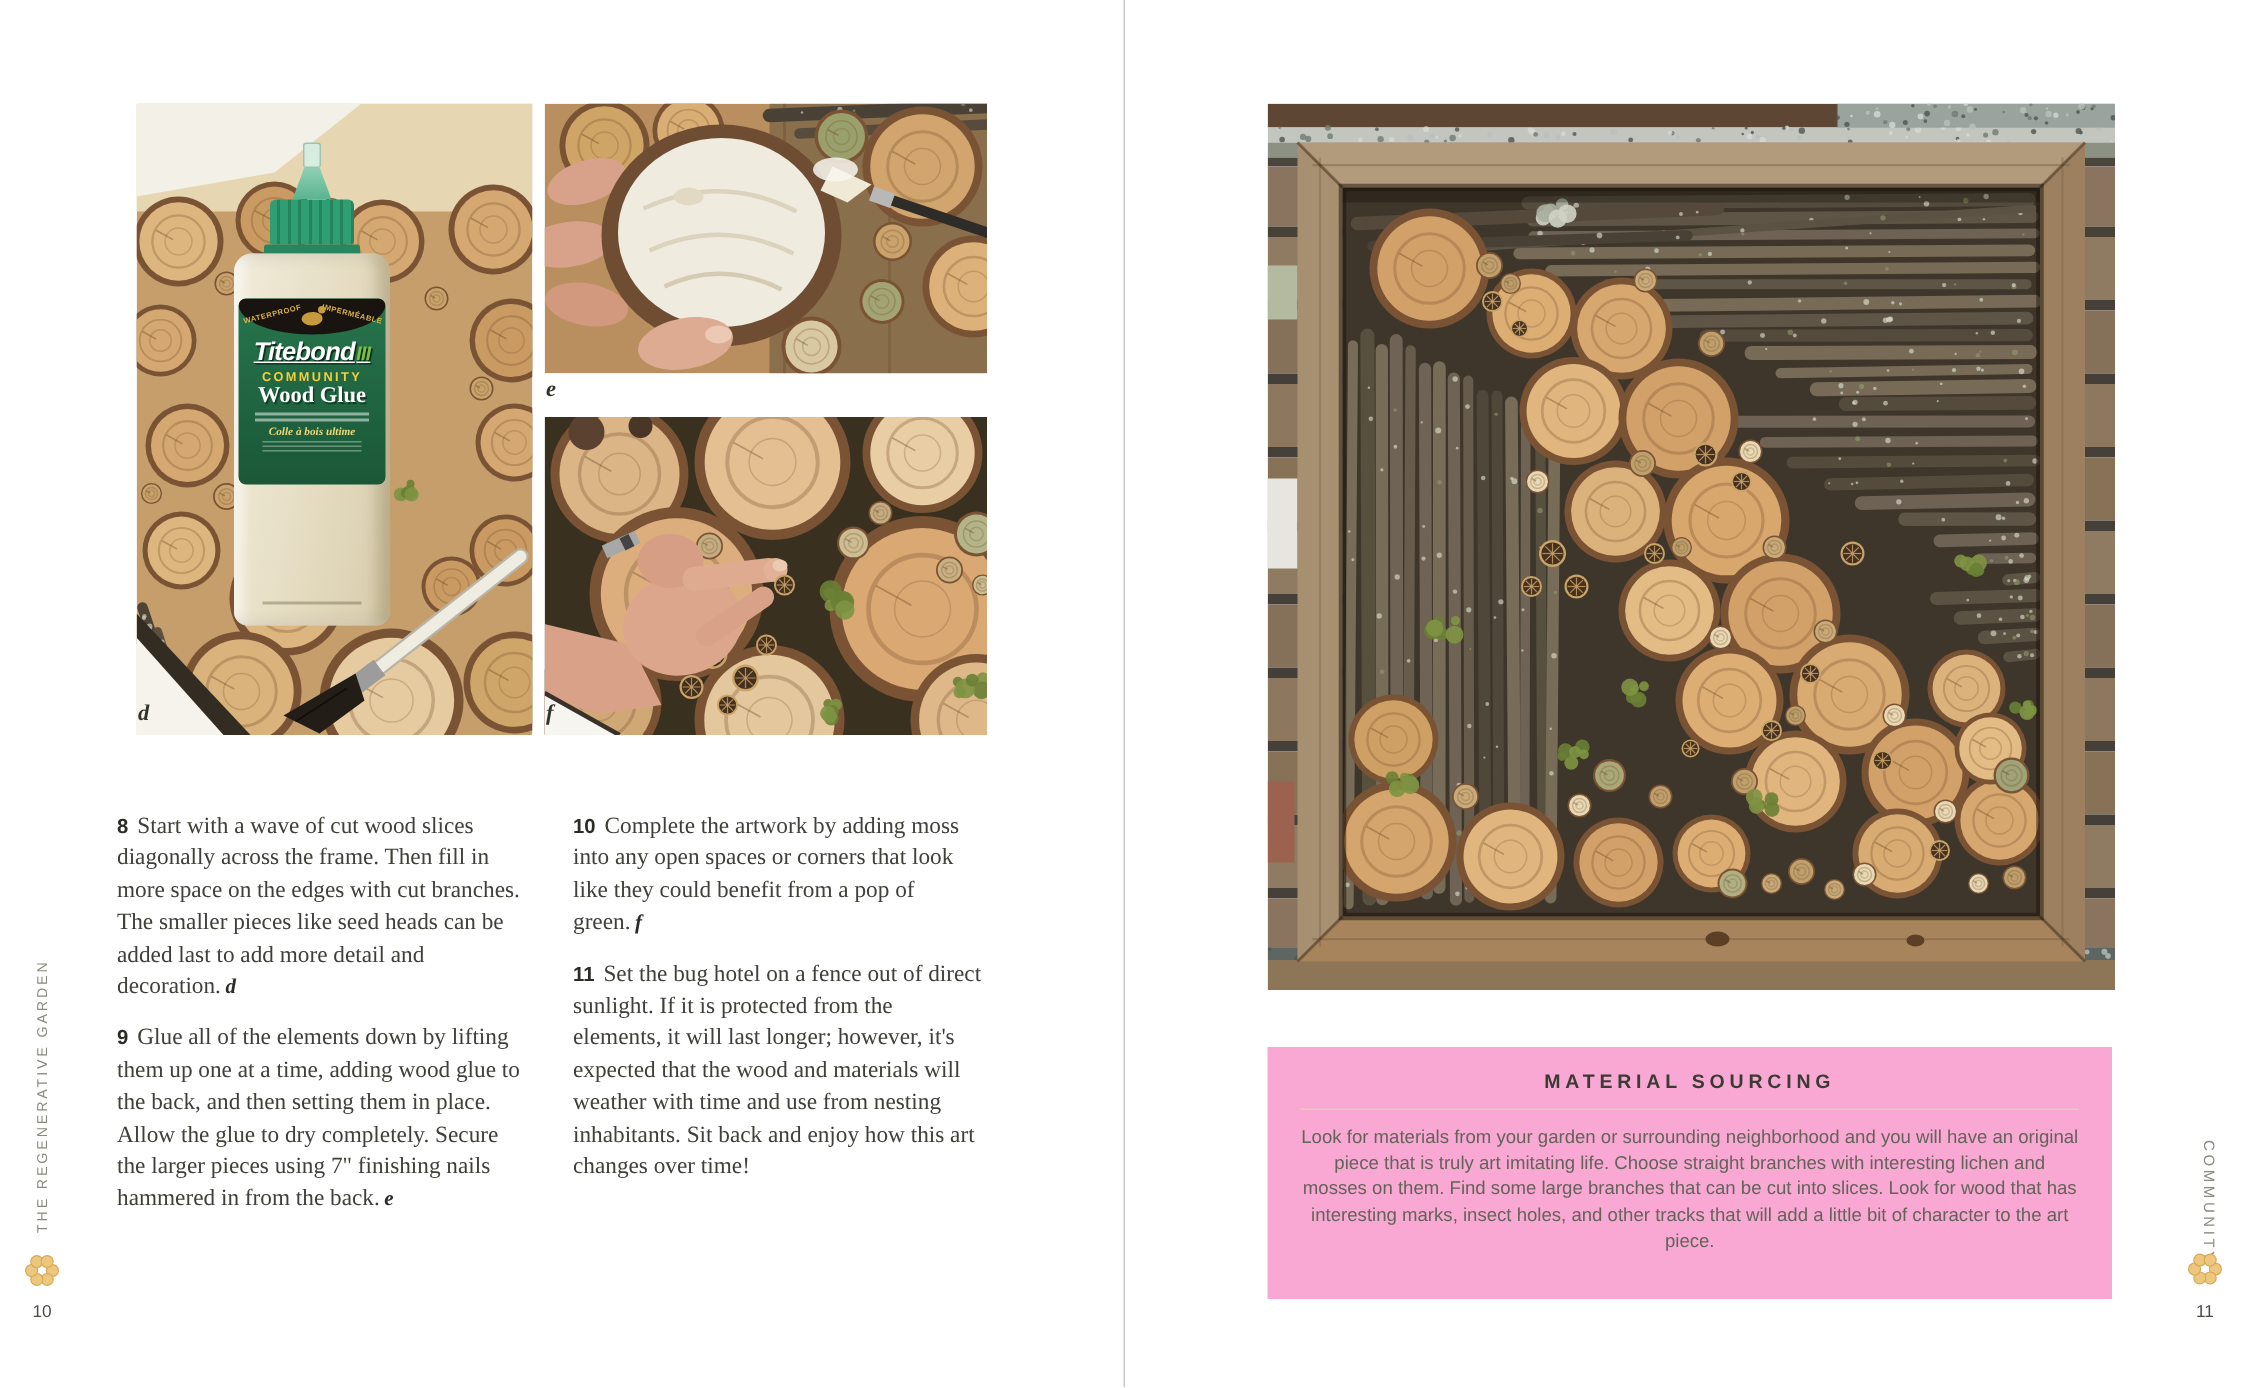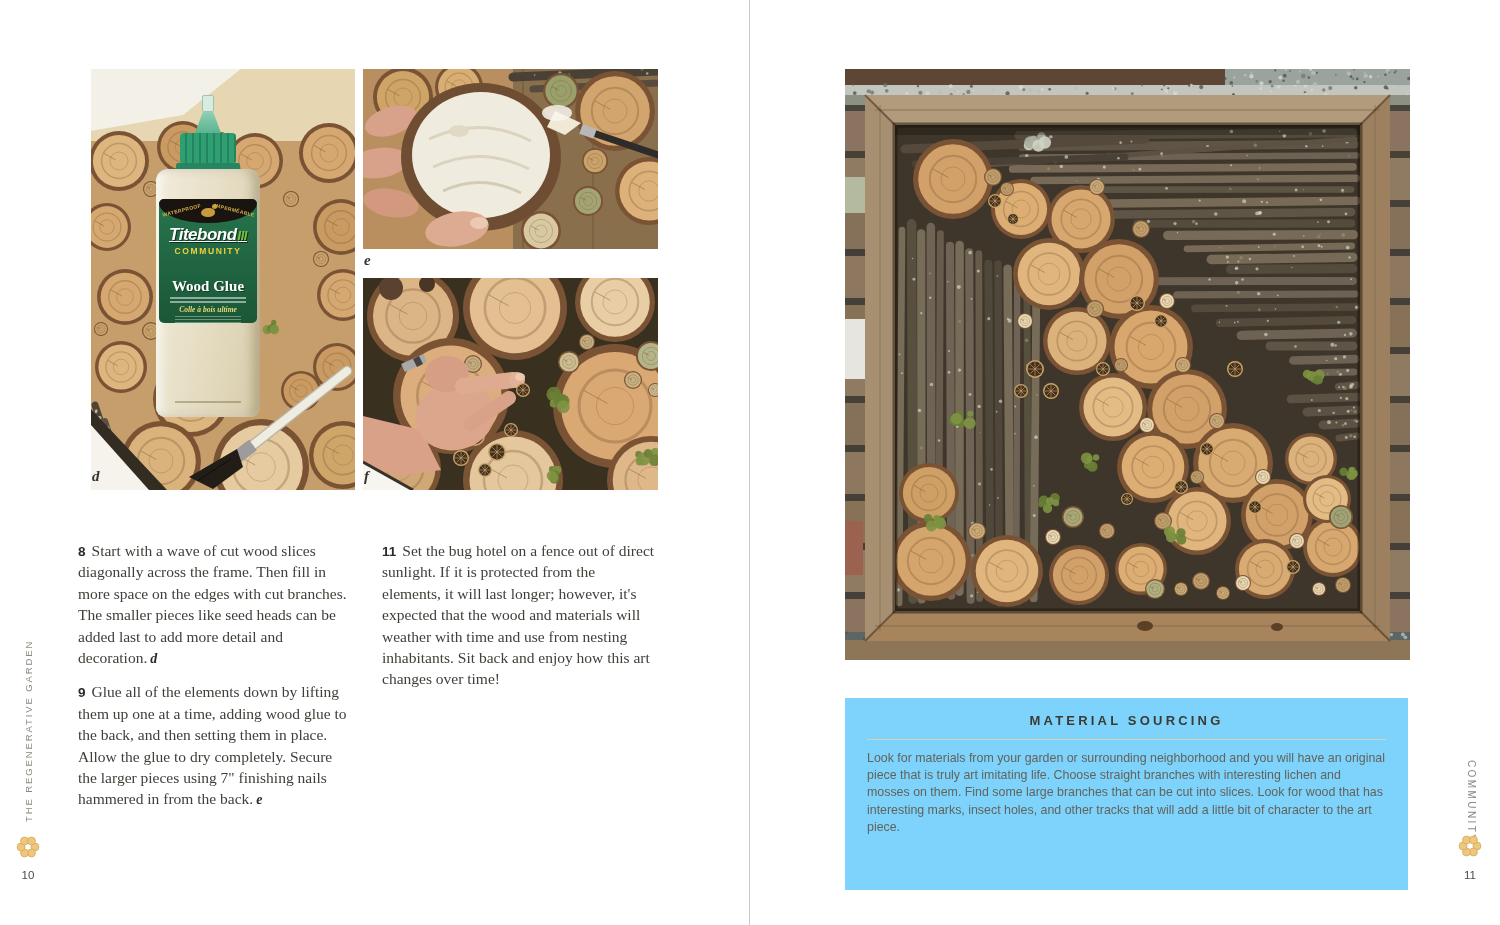--- a/index.html
+++ b/index.html
@@ -34,40 +34,40 @@
   .arc{position:absolute;font:600 5px "Liberation Sans",sans-serif;color:#d9b24a;letter-spacing:.4px;}
   .arc-l{left:3px;top:8px;transform:rotate(-14deg);}
   .arc-r{right:2px;top:8px;transform:rotate(14deg);}
   .duck{position:absolute;left:50%;top:9px;width:14px;height:9px;margin-left:-7px;background:#c89a3e;
         border-radius:55% 45% 50% 50%;}
   .duck::after{content:"";position:absolute;right:-2px;top:-4px;width:5px;height:5px;background:#c89a3e;border-radius:50%;}
   .brand{margin-top:2px;font:italic 700 17px "Liberation Sans",sans-serif;color:#fff;
          text-shadow:1px 1px 0 #0e2e1c;letter-spacing:-.5px;text-decoration:underline;}
   .brand-iii{color:#7ac142;font-size:13px;margin-left:1px;}
   .ultimate{margin-top:1px;font:700 8.5px "Liberation Sans",sans-serif;color:#f2cf3c;letter-spacing:1.6px;}
-  .woodglue{font:700 15px "Liberation Serif",serif;color:#fff;text-shadow:1px 1px 0 #123b25;margin-top:22px;}
+  .woodglue{font:700 15px "Liberation Serif",serif;color:#fff;text-shadow:1px 1px 0 #123b25;}
   .microlines i{display:block;height:2px;background:rgba(255,255,255,.5);margin:2px auto;width:78%;}
   .microlines.small i{height:1px;width:68%;background:rgba(220,240,220,.4);}
   .colle{margin-top:1px;font:italic 700 7.5px "Liberation Serif",serif;color:#ead87a;text-align:center;}
   .netline{position:absolute;bottom:14px;left:18%;right:18%;height:2px;background:rgba(90,80,50,.35);}
 
   
   .steps{position:absolute;font:15.5px/21.4px "Liberation Serif",serif;color:#40403a;}
   .steps-col1{left:78px;top:540px;width:270px;}
   .steps-col2{left:382px;top:540px;width:274px;}
   .step{margin:0 0 13px;}
   .step-num{font:700 13.5px "Liberation Sans",sans-serif;color:#2b2b27;margin-right:6px;}
   .step-ref{font:italic 700 14px "Liberation Serif",serif;color:#2b2b27;margin-left:3px;}
 
   
-  .material-box{position:absolute;left:845px;top:698px;width:563px;height:192px;background:#7dd3fc;}
+  .material-box{position:absolute;left:845px;top:698px;width:563px;height:168px;background:#f9a8d4;}
   .mb-title{margin:15px 0 0;text-align:center;font:600 13px "Liberation Sans",sans-serif;
             letter-spacing:3.2px;color:#3b3b34;}
   .mb-divider{border:none;border-top:1px solid #d9d2b8;margin:11px 22px 10px;}
-  .mb-body{margin:0;padding:0 22px;font:12.4px/17.2px "Liberation Sans",sans-serif;color:#63635a;}
+  .mb-body{margin:0;padding:0 22px;font:12.4px/17.2px "Liberation Sans",sans-serif;color:#63635a;text-align:center;}
 
   
   .side-label{position:absolute;white-space:nowrap;font:9.5px "Liberation Sans",sans-serif;
               letter-spacing:1.9px;color:#8b8a80;}
   .side-label-left{left:23px;top:822px;transform:rotate(-90deg);transform-origin:0 0;}
   .side-label-right{left:1477px;top:760px;transform:rotate(90deg);transform-origin:0 0;letter-spacing:2.4px;font-size:10px;}
   .flower{position:absolute;width:26px;height:28px;}
   .flower-left{left:15px;top:833px;}
   .flower-right{left:1457px;top:832px;}
   .pagenum{position:absolute;width:22px;text-align:center;font:11.5px "Liberation Sans",sans-serif;color:#4c4c45;}
@@ -507,20 +507,21 @@
         <line x1="0" y1="184" x2="50" y2="212" stroke="#3a322a" stroke-width="3"></line>
       </svg>
   </div>
   <span class="photo-letter" style="left:364px;top:468px;">f</span>
 
   <div class="steps steps-col1">
     <p class="step"><span class="step-num">8</span><span>Start with a wave of cut wood slices diagonally across the frame. Then fill in more space on the edges with cut branches. The smaller pieces like seed heads can be added last to add more detail and decoration.</span><span class="step-ref">d</span></p>
     <p class="step"><span class="step-num">9</span><span>Glue all of the elements down by lifting them up one at a time, adding wood glue to the back, and then setting them in place. Allow the glue to dry completely. Secure the larger pieces using 7" finishing nails hammered in from the back.</span><span class="step-ref">e</span></p>
   </div>
   <div class="steps steps-col2">
+    <p class="step"><span class="step-num">10</span><span>Complete the artwork by adding moss into any open spaces or corners that look like they could benefit from a pop of green.</span><span class="step-ref">f</span></p>
     <p class="step"><span class="step-num">11</span><span>Set the bug hotel on a fence out of direct sunlight. If it is protected from the elements, it will last longer; however, it's expected that the wood and materials will weather with time and use from nesting inhabitants. Sit back and enjoy how this art changes over time!</span></p>
   </div>
 
   <div class="side-label side-label-left">THE REGENERATIVE GARDEN</div>
   <svg class="flower flower-left" viewBox="0 0 30 30">
     <g fill="#eec77e" stroke="#d8a855" stroke-width="0.9">
       <circle cx="23" cy="15" r="4.6"></circle>
         <circle cx="19" cy="21.9" r="4.6"></circle>
         <circle cx="11" cy="21.9" r="4.6"></circle>
       <circle cx="7" cy="15" r="4.6"></circle>

